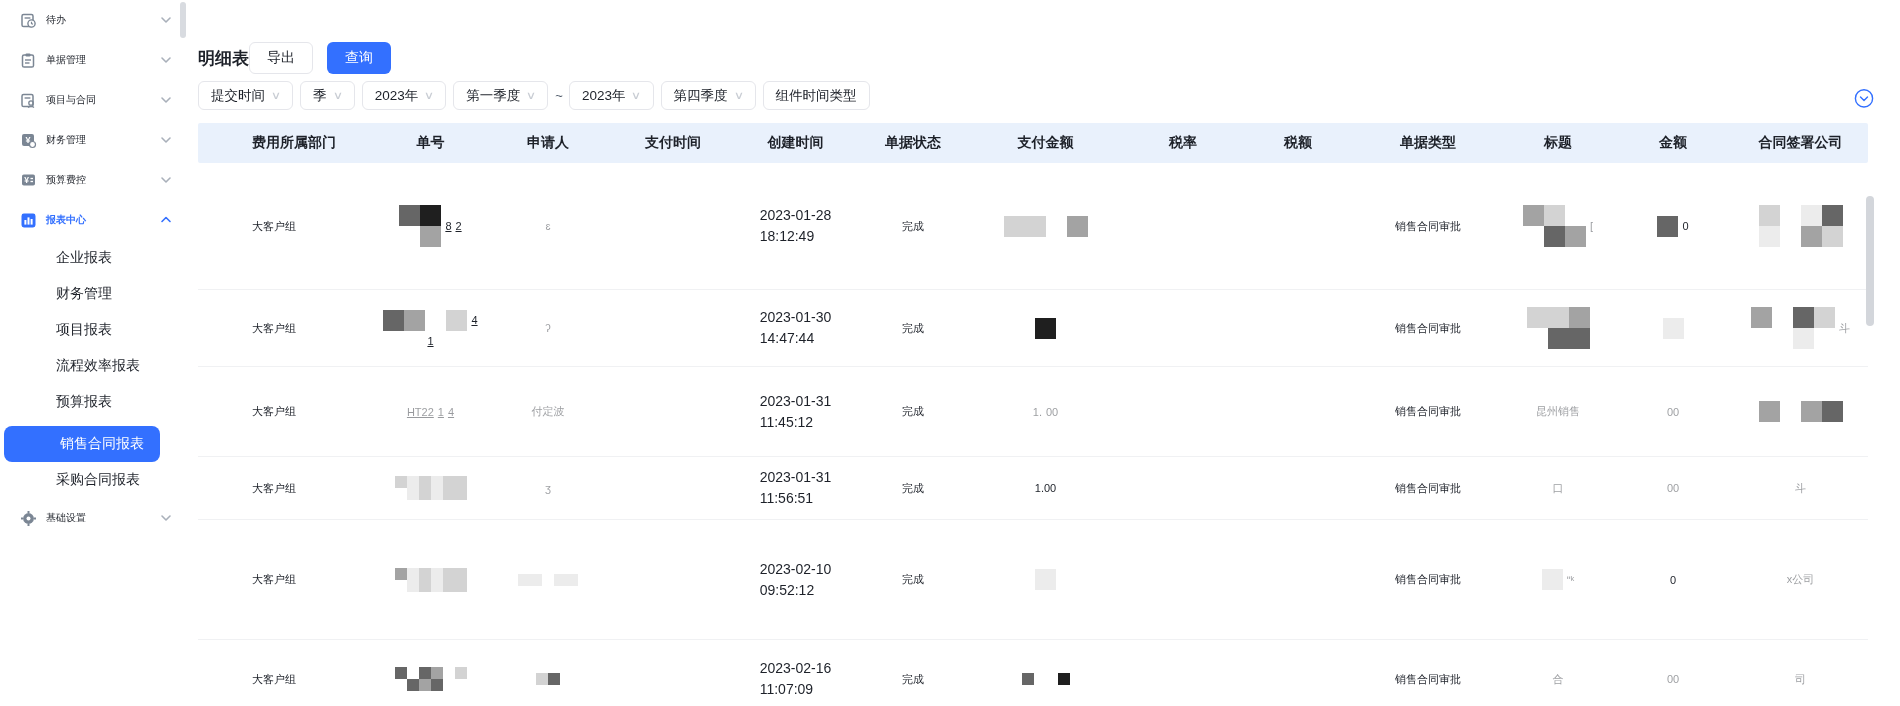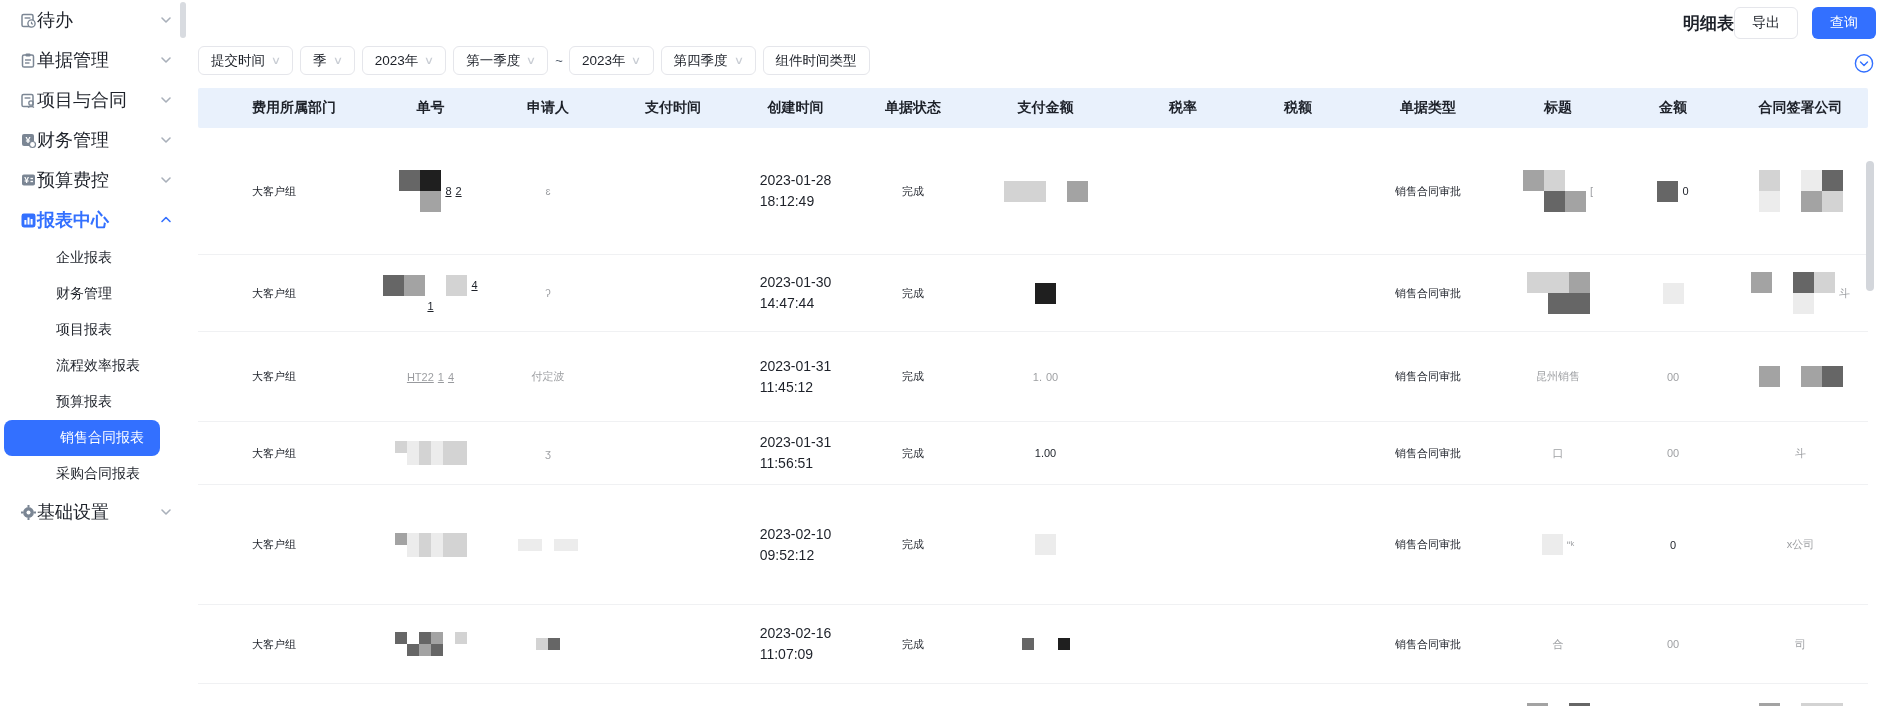--- a/index.html
+++ b/index.html
@@ -5,33 +5,33 @@
   * { margin:0; padding:0; box-sizing:border-box; }
   html,body { width:1900px; height:706px; overflow:hidden; background:#fff;
     font-family:"Liberation Sans","DejaVu Sans",sans-serif; color:#1d2129; }
   .app { display:flex; width:1900px; height:706px; }
 
   
   .sidebar { position:relative; width:186px; flex:0 0 186px; background:#fff; padding-top:0; }
   .sb-scroll-thumb { position:absolute; top:2px; right:0; width:6px; height:36px;
     border-radius:3px; background:#d8dbe0; }
   .sb-item { display:flex; align-items:center; height:40px; padding:0 14px 0 20px; cursor:pointer; }
-  .sb-item .sb-label { flex:1; font-size:18px; color:#1d2129; }
+  .sb-item .sb-label { flex:1; margin-left:9px; font-size:10px; color:#1d2129; }
   .sb-item.active .sb-label { color:#3370ff; font-weight:600; }
   .sb-icon { width:17px; height:17px; flex:0 0 17px; display:flex; align-items:center; justify-content:center; }
   .sb-chevron { width:12px; height:12px; display:flex; align-items:center; justify-content:center; }
   .sb-sub { }
   .sb-subitem { display:flex; align-items:center; height:36px; padding-left:56px;
     font-size:14px; color:#1d2129; cursor:pointer; }
   .sb-subitem.selected { background:#3370ff; color:#fff; border-radius:8px;
-    margin:0 26px 0 4px; }
+    margin:6px 26px 0 4px; }
 
   
   .main { flex:1; padding:6px 24px 0 12px; position:relative; min-width:0; }
-  .main-header { display:flex; align-items:center; justify-content:flex-end; height:34px; margin-bottom:6px; }
+  .main-header { display:flex; align-items:center; justify-content:flex-start; height:34px; margin-bottom:6px;margin-top:35px; }
   .page-title { font-size:17px; font-weight:700; color:#1d2129; }
   .header-actions { display:flex; gap:14px; }
   .btn { height:32px; padding:0 17px; border-radius:6px; font-size:14px; cursor:pointer;
     display:flex; align-items:center; justify-content:center; border:1px solid transparent; }
   .btn.ghost { background:#fff; border-color:#e5e6eb; color:#1d2129; }
   .btn.primary { background:#3370ff; color:#fff; }
 
   .filter-row { position:relative; display:flex; align-items:flex-start; height:29px; margin-bottom:13px; }
   .pill { display:flex; align-items:center; gap:7px; height:29px; padding:0 12px;
     border:1px solid #e5e6eb; border-radius:6px; background:#fff; font-size:13.5px;

